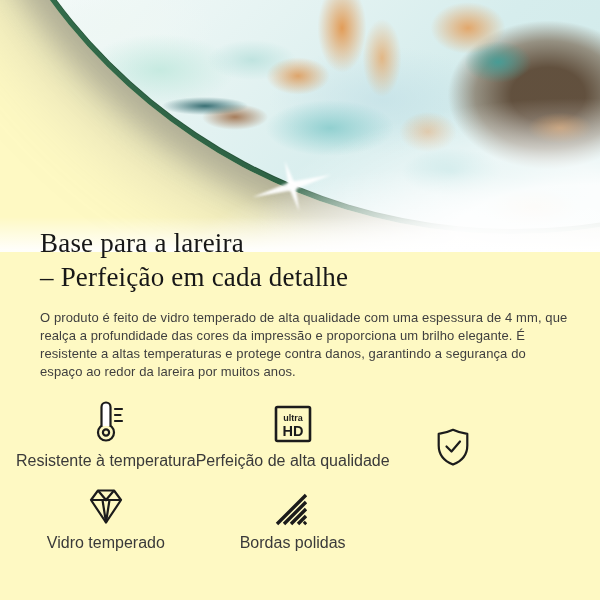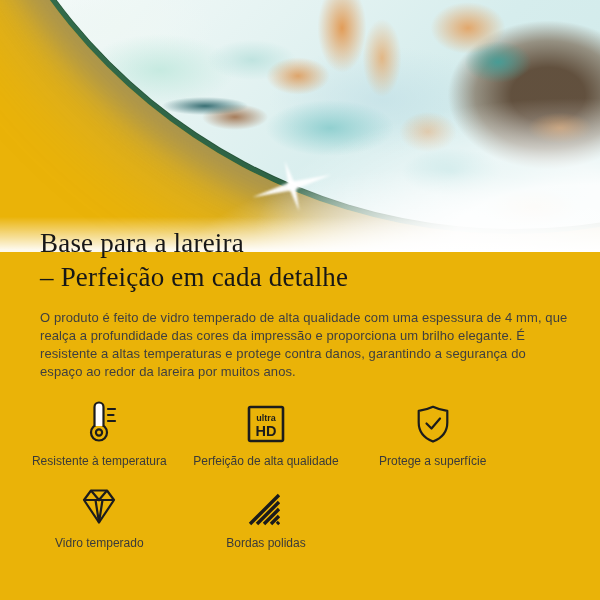--- a/index.html
+++ b/index.html
@@ -1,16 +1,16 @@
 <!DOCTYPE html>
 <html><head>
 <meta charset="utf-8">
 <style>
   html,body{margin:0;padding:0;background:#fff;}
-  .page{position:relative;width:600px;height:600px;background:#eab308;overflow:hidden;
+  .page{position:relative;width:600px;height:600px;background:#fef9c3;overflow:hidden;
         font-family:"Liberation Sans",sans-serif;}
 
   
   .hero{position:absolute;left:0;top:0;width:600px;height:252px;overflow:hidden;}
   .glass-edge{position:absolute;left:-61.5px;top:-911.5px;width:1145px;height:1145px;
         border-radius:50%;
         background:linear-gradient(203deg,#e3efdd 0%,#bcd9b8 22%,#8fc19a 40%,#5f9d72 58%,#3d7a54 74%,#2e6345 88%,#27543b 100%);
         box-shadow:-14px 18px 30px rgba(124,124,117,.48),-30px 42px 72px rgba(152,152,144,.28);}
   .glass-face{position:absolute;left:-58px;top:-914px;width:1144px;height:1144px;
         border-radius:50%;overflow:hidden;border:1px solid rgba(34,66,46,.5);box-sizing:border-box;}
@@ -45,21 +45,21 @@
   
   .title{position:absolute;left:40px;top:226px;font-family:"Liberation Serif",serif;
         font-size:27px;line-height:34px;color:#171717;font-weight:400;letter-spacing:.2px;}
   .desc{position:absolute;left:40px;top:309px;width:530px;font-size:13px;line-height:18px;
         color:#3f3f3f;letter-spacing:.1px;}
 
   
   .features{position:absolute;left:16px;top:398px;width:500px;display:grid;
         grid-template-columns:repeat(3,1fr);grid-template-rows:70px 70px;row-gap:12px;}
   .feature{display:flex;flex-direction:column;align-items:center;justify-content:flex-end;text-align:center;}
-  .feature .label{margin-top:9px;font-size:12px;line-height:14px;color:#3a3a3a;white-space:nowrap;}
+  .feature .label{margin-top:9px;font-size:16px;line-height:14px;color:#3a3a3a;white-space:nowrap;}
   .icon svg{display:block;}
   .stroked{stroke:#1c1c1c;fill:none;stroke-width:2.2;}
   .filled{fill:#1c1c1c;stroke:none;}
 </style>
 </head>
 <body>
 
 <div class="page">
 
   <div class="hero">
@@ -113,21 +113,20 @@
       <span class="label">Perfeição de alta qualidade</span>
     </div>
 
     <div class="feature">
       <span class="icon">
         <svg width="42" height="42" viewBox="0 0 42 42">
           <path class="stroked" stroke-linejoin="round" d="M21 3.8 C26 6.2 30.8 7.3 35.3 7.9 V19.5 C35.3 29 29.5 35.2 21 38.6 C12.5 35.2 6.7 29 6.7 19.5 V7.9 C11.2 7.3 16 6.2 21 3.8 Z"></path>
           <path class="stroked" stroke-linecap="round" stroke-linejoin="round" d="M14.5 20.5 L19.5 25.5 L28 15.5"></path>
         </svg>
       </span>
-      <span class="label">Protege a superfície</span>
     </div>
 
     <div class="feature">
       <span class="icon">
         <svg width="46" height="42" viewBox="0 0 46 42">
           <path class="stroked" stroke-width="2" stroke-linejoin="round" d="M8 15 L15 5.5 H31 L38 15 L23 37.5 Z"></path>
           <path class="stroked" stroke-width="1.8" d="M8 15 H38 M15 5.5 L23 15 L31 5.5 M19.5 15 L23 37.5 M26.5 15 L23 37.5"></path>
         </svg>
       </span>
       <span class="label">Vidro temperado</span>

